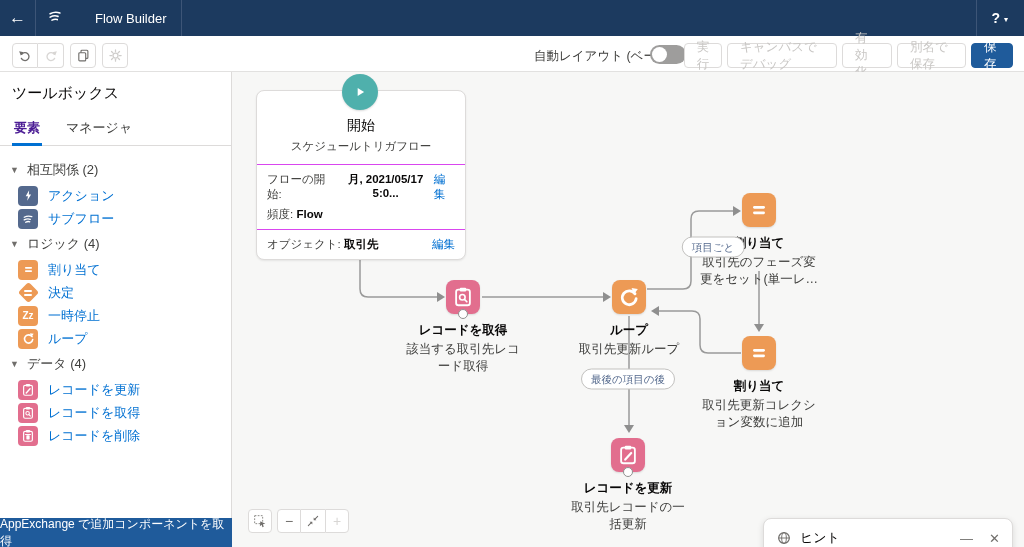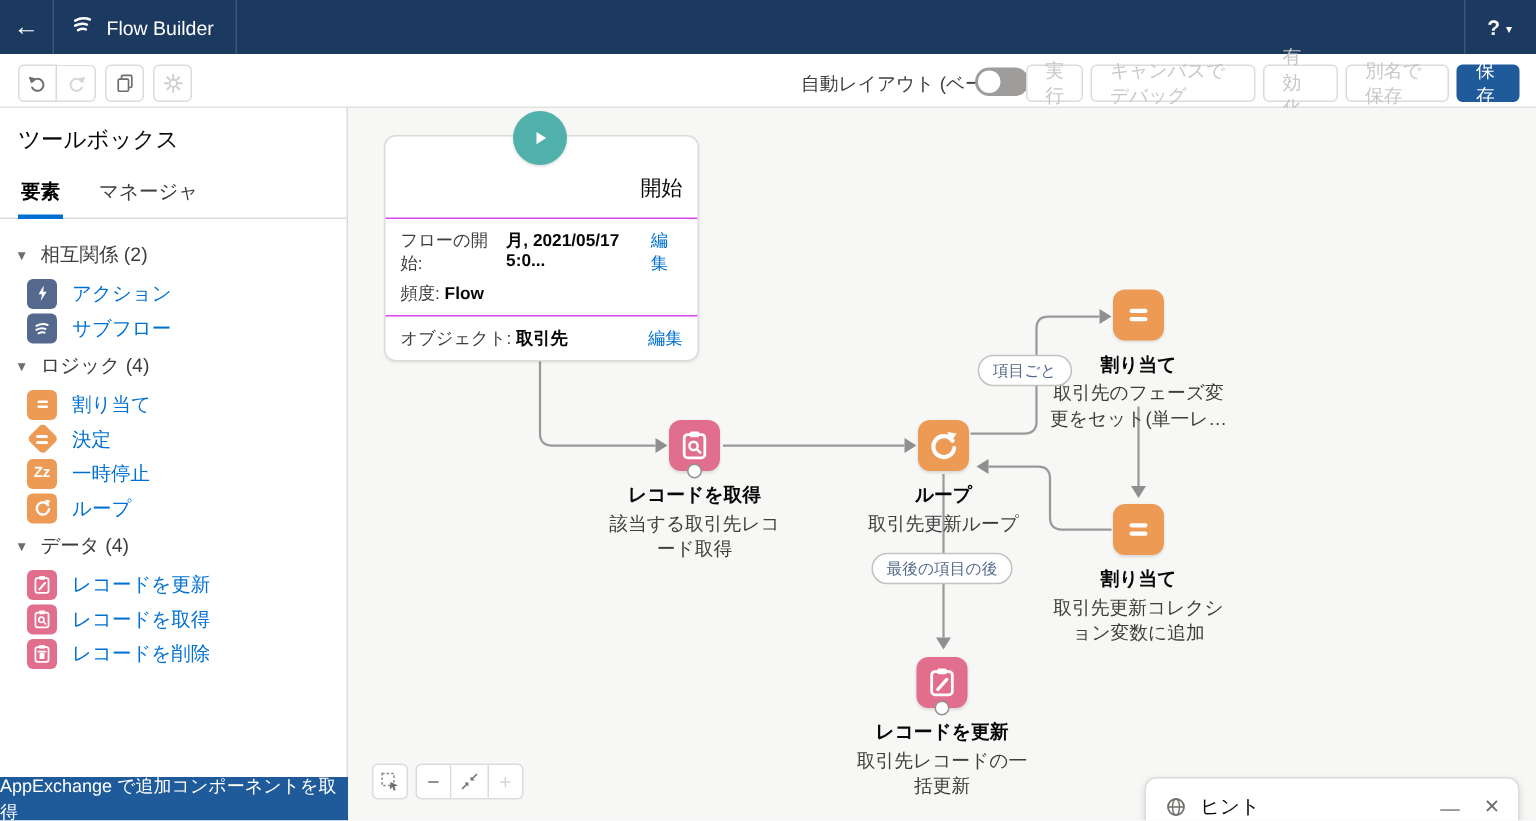--- a/index.html
+++ b/index.html
@@ -3,21 +3,21 @@
 <meta charset="utf-8">
 <style>
   * { margin:0; padding:0; box-sizing:border-box; }
   html,body { width:1024px; height:547px; font-family:"Liberation Sans","DejaVu Sans",sans-serif; background:#fff; overflow:hidden; }
   #stage { position:relative; width:1024px; height:547px; background:#fff; }
 
   
   .header { position:absolute; left:0; top:0; width:1024px; height:36px; background:#1c3a5f; display:flex; align-items:center; color:#fff; }
   .hdr-back { width:36px; height:36px; display:flex; align-items:center; justify-content:center; font-size:17px; cursor:pointer; border-right:1px solid #3d5577; }
   .hdr-logo-wrap { display:flex; align-items:center; gap:7px; padding:0 14px 0 10px; height:36px; border-right:1px solid #3d5577; }
-  .hdr-title { font-size:13px; color:#fff; }
+  .hdr-title { font-size:13px; color:#fff;margin-left:24px; }
   .hdr-right { margin-left:auto; display:flex; align-items:center; gap:4px; padding-right:16px; border-left:1px solid #3d5577; height:36px; padding-left:14px; cursor:pointer; }
   .hdr-help { font-size:14px; font-weight:bold; }
   .hdr-caret { font-size:8px; margin-top:2px; }
 
   
   .toolbar { position:absolute; left:0; top:36px; width:1024px; height:36px; background:#fff; border-bottom:1px solid #e2e1e0; }
   .tb-btn { position:absolute; top:7px; height:25px; background:#fff; border:1px solid #dddbda; border-radius:4px; display:flex; align-items:center; justify-content:center; cursor:pointer; }
   .icon-btn { width:26px; }
   .btn-group { position:absolute; top:7px; left:12px; display:flex; }
   .btn-group .cell { width:26px; height:25px; border:1px solid #dddbda; background:#fff; display:flex; align-items:center; justify-content:center; }
@@ -27,47 +27,47 @@
   .toggle { position:absolute; left:650px; top:9px; width:36px; height:19px; border-radius:10px; background:#9e9d9c; cursor:pointer; }
   .toggle .knob { position:absolute; left:2px; top:2px; width:15px; height:15px; border-radius:50%; background:#fff; }
   .txt-btn { font-size:12.5px; color:#c9c7c5; padding:0 12px; }
   .txt-btn.primary { background:#1f5b9b; border-color:#1f5b9b; color:#fff; }
 
   
   .sidebar { position:absolute; left:0; top:72px; width:232px; height:475px; background:#fff; border-right:1px solid #dddbda; }
   .sb-title { padding:12px 12px 10px 12px; font-size:15px; color:#080707; }
   .sb-tabs { display:flex; gap:22px; padding:0 12px; border-bottom:1px solid #dddbda; }
   .sb-tab { font-size:13px; color:#3e3e3c; padding:6px 2px 8px 2px; cursor:pointer; position:relative; }
-  .sb-tab.active { font-weight:bold; color:#000000; }
+  .sb-tab.active { font-weight:bold; color:#4c1d95; }
   .sb-tab.active::after { content:""; position:absolute; left:0; right:0; bottom:-1px; height:3px; background:#0070d2; }
   .sb-tree { padding:10px 0 0 0; }
   .sb-section { display:flex; align-items:center; gap:8px; padding:5px 12px 5px 10px; font-size:13px; color:#3e3e3c; cursor:pointer; }
   .sb-chev { font-size:9px; color:#706e6b; }
   .sb-item { display:flex; align-items:center; gap:10px; padding:4px 12px 4px 18px; height:23px; cursor:pointer; }
   .sb-item .lbl { font-size:13px; color:#0070d2; }
   .mini-icon { width:20px; height:20px; border-radius:4px; display:flex; align-items:center; justify-content:center; flex:none; }
   .mini-diamond { width:15px; height:15px; border-radius:3px; transform:rotate(45deg); margin:2px; position:relative; }
   .diamond-wrap { width:20px; height:20px; display:flex; align-items:center; justify-content:center; position:relative; flex:none; }
   .diamond-bars { position:absolute; inset:0; display:flex; flex-direction:column; align-items:center; justify-content:center; gap:2px; }
   .diamond-bars i { display:block; width:8px; height:2px; background:#fff; border-radius:1px; }
   .zz { color:#fff; font-size:10px; font-weight:bold; line-height:1; }
   .sb-footer { position:absolute; left:0; bottom:0; width:232px; height:29px; background:#1f5b9b; color:#fff; font-size:12px; display:flex; align-items:center; justify-content:center; cursor:pointer; }
 
   
   .canvas { position:absolute; left:232px; top:72px; width:792px; height:475px; background:#f7f7f6; overflow:hidden; }
   .edges { position:absolute; left:0; top:0; width:792px; height:475px; }
 
   .start-card { position:absolute; left:24px; top:18px; width:210px; background:#fff; border:1px solid #dddbda; border-radius:8px; box-shadow:0 1px 2px rgba(0,0,0,.08); }
   .start-circle { position:absolute; left:110px; top:2px; width:36px; height:36px; border-radius:50%; background:#4fb0ac; display:flex; align-items:center; justify-content:center; cursor:pointer; box-shadow:0 1px 2px rgba(0,0,0,.15); z-index:3; }
-  .sc-head { padding:26px 10px 10px 10px; text-align:right; }
+  .sc-head { padding:26px 10px 10px 10px; text-align:center; }
   .sc-title { font-size:14px; color:#080707; }
   .sc-sub { font-size:11.5px; color:#3e3e3c; margin-top:4px; }
   .sc-row { border-top:1px solid #d946ef; padding:7px 10px; font-size:11.5px; color:#3e3e3c; }
   .sc-line { display:flex; align-items:baseline; }
-  .sc-line b { color:#080707; }
+  .sc-line b { color:#080707;text-align:center; }
   .sc-edit { margin-left:auto; color:#0070d2; cursor:pointer; }
   .sc-line + .sc-line { margin-top:5px; }
 
   .node { position:absolute; width:130px; display:flex; flex-direction:column; align-items:center; }
   .node-icon { width:34px; height:34px; border-radius:8px; display:flex; align-items:center; justify-content:center; cursor:pointer; box-shadow:0 1px 2px rgba(0,0,0,.12); }
   .node-title { margin-top:8px; font-size:12.5px; font-weight:bold; color:#080707; text-align:center; }
   .node-desc { width:120px; margin-top:2px; font-size:12.5px; line-height:17px; color:#3e3e3c; text-align:center; word-break:break-all; }
   .port-dot { position:absolute; width:10px; height:10px; border-radius:50%; background:#fff; border:1.5px solid #919191; z-index:2; }
 
   .pill { position:absolute; transform:translate(-50%,-50%); background:#fff; border:1px solid #c2c1bf; border-radius:11px; padding:2.5px 9px; font-size:10.5px; color:#54698d; white-space:nowrap; z-index:2; }
@@ -305,20 +305,21 @@
     </svg>
 
     <div class="start-circle">
       <svg width="14" height="14" viewBox="0 0 24 24">
           <polygon points="8,5 19,12 8,19" fill="#fff"></polygon>
         </svg>
     </div>
     <div class="start-card">
       <div class="sc-head">
         <div class="sc-title">開始</div>
+        <div class="sc-sub">スケジュールトリガフロー</div>
       </div>
       <div class="sc-row">
         <div class="sc-line">
           <span>フローの開始:</span>&nbsp;<b>月, 2021/05/17 5:0...</b>
           <span class="sc-edit">編集</span>
         </div>
         <div class="sc-line">
           <span>頻度:</span>&nbsp;<b>Flow</b>
         </div>
       </div>
@@ -383,21 +384,21 @@
             <rect x="4.5" y="4" width="15" height="17" rx="2.5" fill="none" stroke="#fff" stroke-width="2"></rect>
             <rect x="8.5" y="1.8" width="7" height="4.2" rx="1.2" fill="#fff"></rect>
             <line x1="9" y1="17" x2="15.5" y2="9.8" stroke="#fff" stroke-width="2.4" stroke-linecap="round"></line>
           </svg>
       </div>
       <div class="node-title">レコードを更新</div>
       <div class="node-desc">取引先レコードの一括更新</div>
     </div>
     <div class="port-dot" style="left:391px;top:395px;"></div>
 
-    <div class="pill" style="left:451px;top:175px;">項目ごと</div>
+    <div class="pill" style="left:481px;top:175px;">項目ごと</div>
     <div class="pill" style="left:396px;top:307px;">最後の項目の後</div>
 
     <div class="zoom-ctl zc-single" style="left:16px;">
       <div class="zc-cell zc-alone">
         <svg width="16" height="16" viewBox="0 0 24 24">
             <rect x="4" y="4" width="12" height="12" fill="none" stroke="#8d8b88" stroke-width="1.5" stroke-dasharray="2.6 2"></rect>
             <polygon points="12.5,12.5 20,16 16.4,17 17.6,20.6 15.7,21.2 14.5,17.6 11.8,20" fill="#706e6b"></polygon>
           </svg>
       </div>
     </div>

